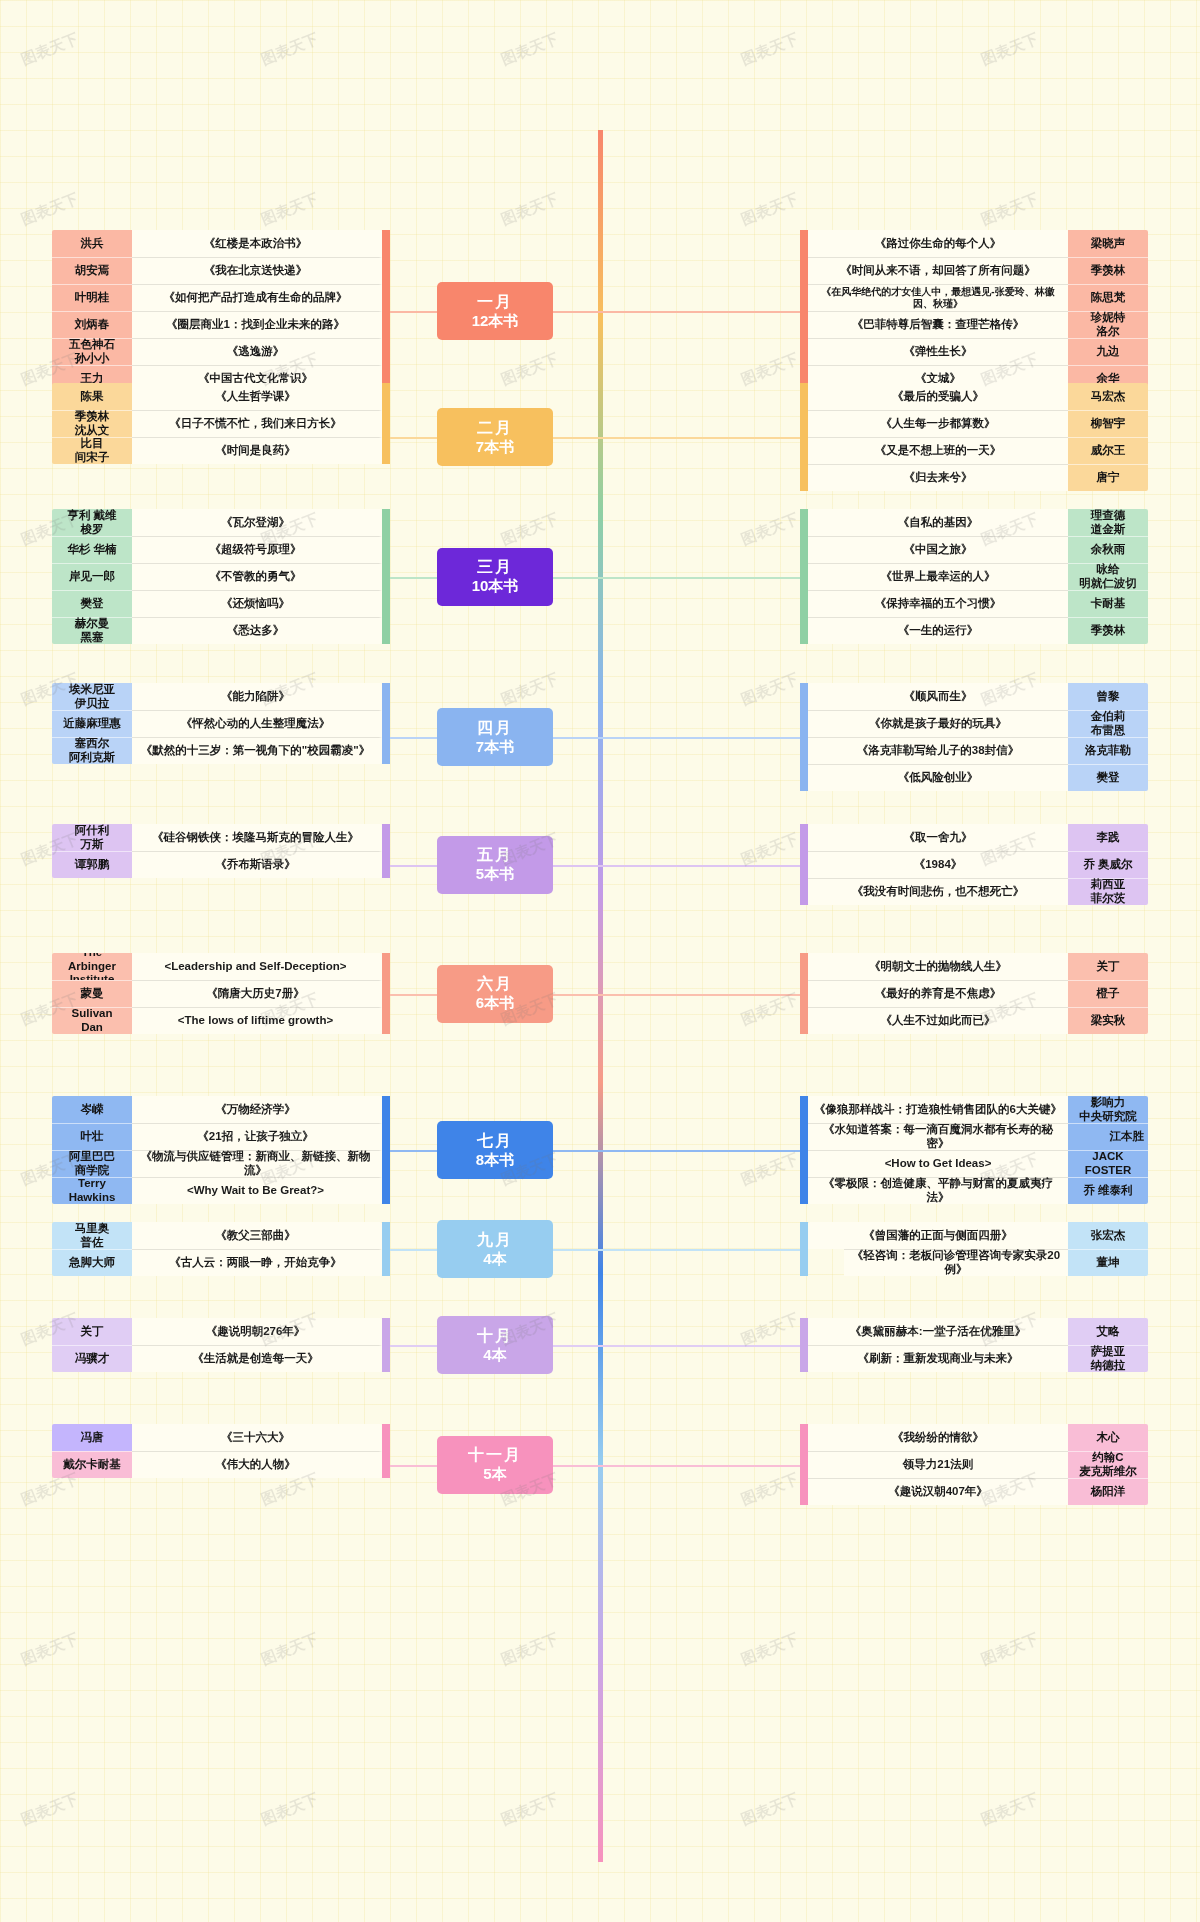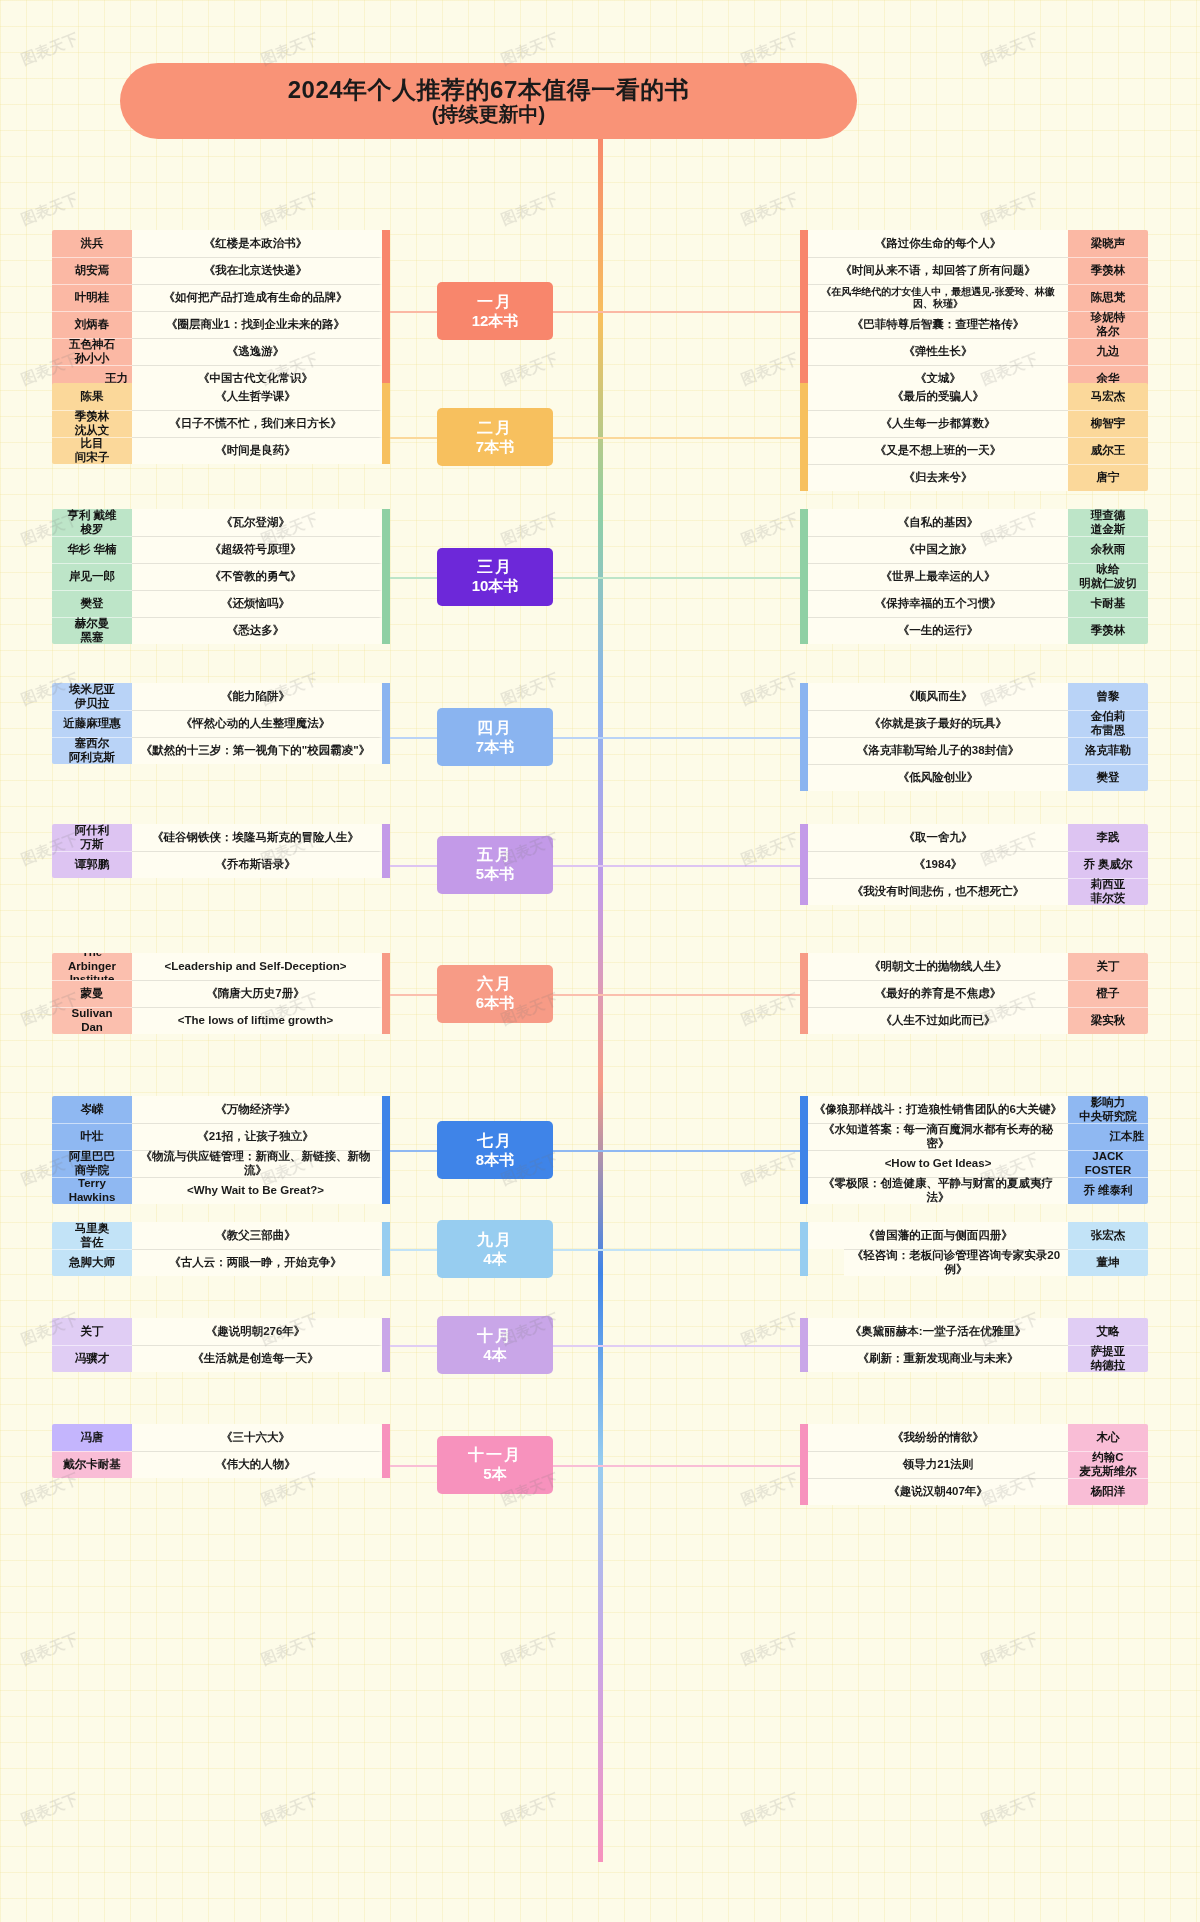--- a/index.html
+++ b/index.html
@@ -61,24 +61,20 @@
   .wm { position:absolute; font-size:15px; font-weight:bold; color:rgba(120,120,120,0.16);
         transform:rotate(-22deg); z-index:5; pointer-events:none; white-space:nowrap; }
 </style>
 </head>
 <body>
 
 <div id="page">
 
   <div class="spine"></div>
 
-  <div class="title-band">
-    <div class="t1">2024年个人推荐的67本值得一看的书</div>
-    <div class="t2">(持续更新中)</div>
-  </div>
 
   <div id="months-root">
       <div class="conn" style="left: 390px; width: 47px; top: 311px; background: rgb(251, 184, 164);"></div>
       <div class="conn" style="left: 553px; width: 247px; top: 311px; background: rgb(251, 184, 164);"></div>
       <div class="block left" style="top: 230px; width: 330px;">
         <div class="row" style="height: 27px;">
           <div class="cell author" style="background: rgb(251, 184, 164);">
             <div>洪兵</div>
           </div>
           <div class="cell book">
@@ -111,21 +107,21 @@
         </div>
         <div class="row" style="height: 27px;">
           <div class="cell author" style="background: rgb(251, 184, 164);">
             <div>五色神石<br>孙小小</div>
           </div>
           <div class="cell book">
             <div>《逃逸游》</div>
           </div>
         </div>
         <div class="row" style="height: 27px;">
-          <div class="cell author" style="background: rgb(251, 184, 164); justify-content: flex-end;">
+          <div class="cell author" style="background: rgb(251, 184, 164);">
             <div>王力</div>
           </div>
           <div class="cell book">
             <div>《中国古代文化常识》</div>
           </div>
         </div>
       </div>
       <div style="position: absolute; top: 230px; left: 382px; width: 8px; height: 162px; background: rgb(248, 134, 108); z-index: 2;"></div>
       <div class="block right" style="top: 230px; width: 340px;">
         <div class="row" style="height: 27px;">

